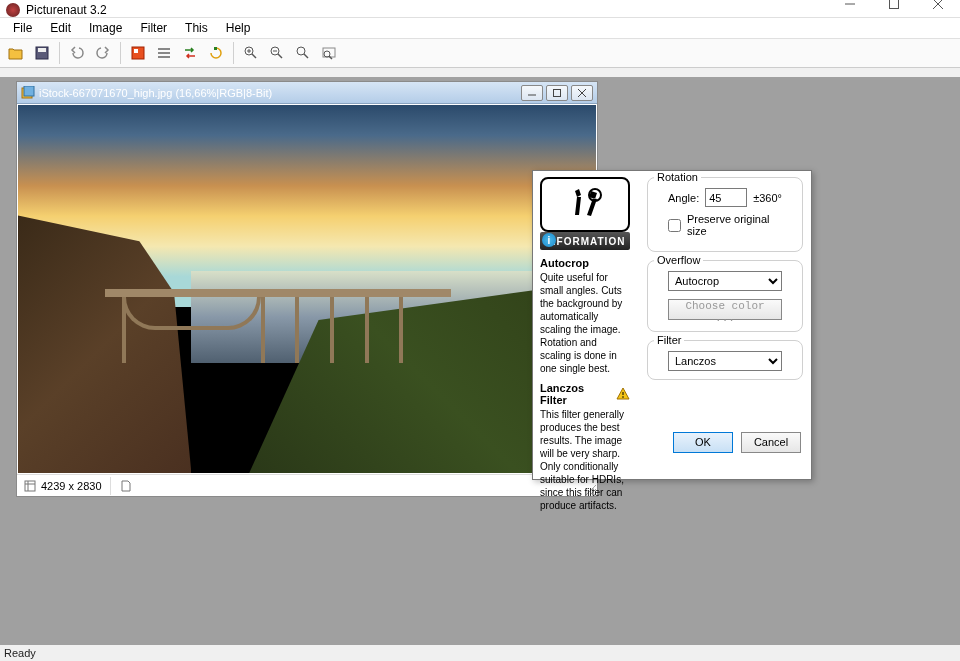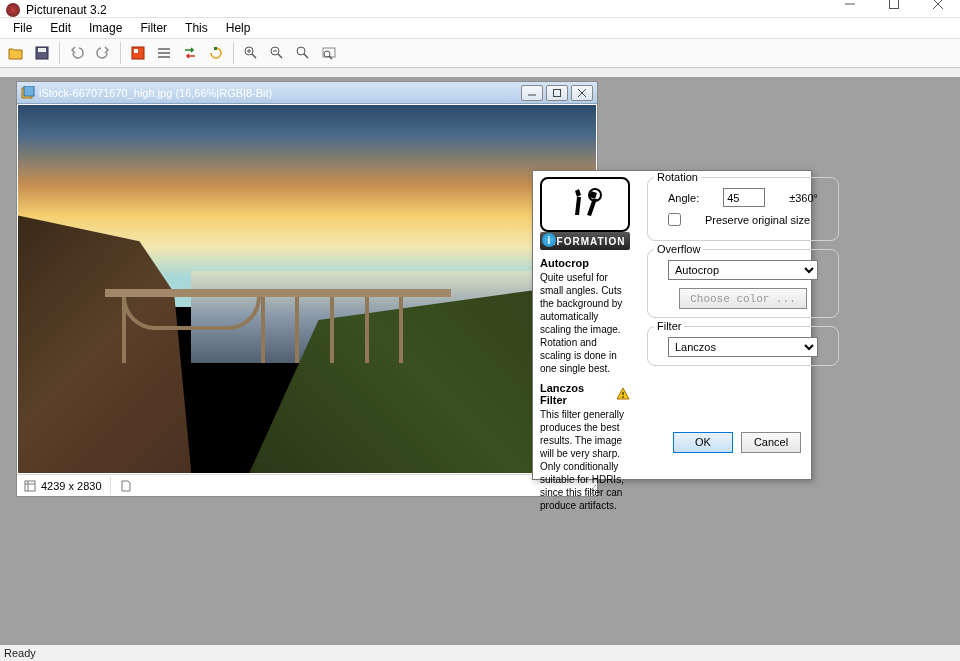--- a/index.html
+++ b/index.html
@@ -61,21 +61,21 @@
     .info-badge-i { position: absolute; left: 2px; top: 1px; width: 14px; height: 14px; background: radial-gradient(circle,#4db8e8,#1a8acc); border-radius: 50%; color: #fff; font-size: 10px; font-weight: bold; display:flex; align-items:center; justify-content:center; }
     .info-badge-text { color: #fff; font-size: 10px; letter-spacing: 1px; font-weight: bold; }
     .info-section { margin-top: 7px; }
     .info-heading { font-weight: bold; font-size: 11px; margin-bottom: 2px; display: flex; align-items: center; gap: 4px; }
     .info-text { font-size: 10px; line-height: 1.3; color: #000; }
     .warn-icon { display: inline-flex; width: 14px; height: 14px; }
 
     .dialog-right { flex: 1; padding: 6px 10px; }
     .groupbox { border: 1px solid #d0d0d0; border-radius: 8px; padding: 10px 20px 8px; margin-bottom: 8px; position: relative; }
     .groupbox-title { position: absolute; top: -7px; left: 6px; background: #fff; padding: 0 3px; font-size: 11px; }
-    .field-row { display: flex; align-items: center; gap: 24px; margin-bottom: 6px; }
+    .field-row { display: flex; align-items: center; gap: 6px; margin-bottom: 6px; }
     .field-label { font-size: 11px; }
     .field-input { width: 42px; height: 19px; border: 1px solid #7a7a7a; padding: 0 3px; font-size: 11px; }
     .checkbox { width: 13px; height: 13px; }
     .select { width: 100%; height: 20px; border: 1px solid #7a7a7a; font-size: 11px; padding: 0 2px; background: #fff; }
     .dlg-btn { height: 21px; border: 1px solid #888; background: linear-gradient(#fafafa, #e6e6e6); font-size: 11px; padding: 0 10px; cursor: pointer; }
     .dlg-btn:disabled { color: #999; font-family: Liberation Mono, monospace; }
     .btn-default { border: 1px solid #0078d7; background: linear-gradient(#e8f2fc, #c8e0f5); min-width:60px; }
 
     .dialog-footer { height: 34px; display: flex; justify-content: flex-end; align-items: center; gap: 8px; padding-right: 10px; border-top: 0; }
 

